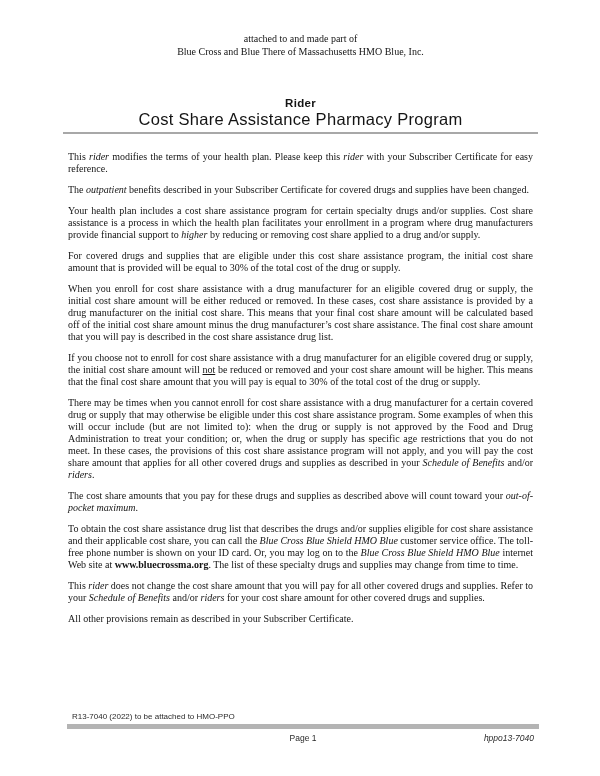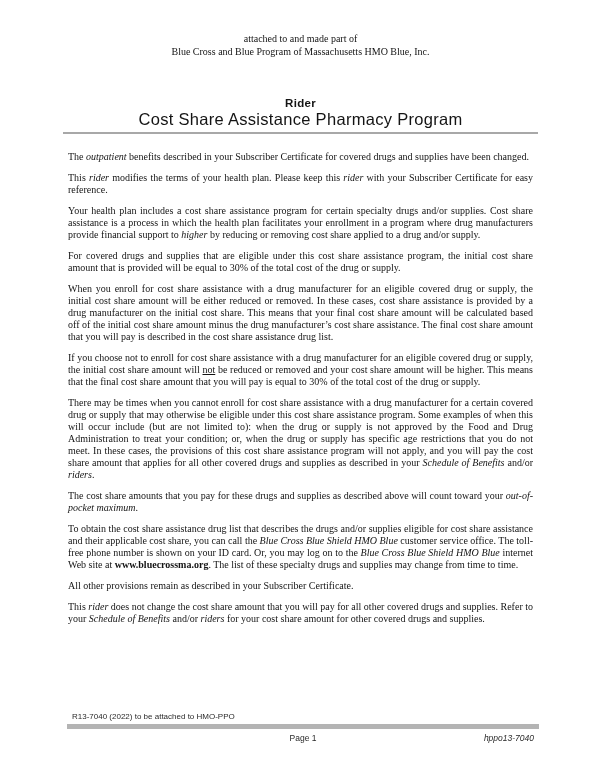--- a/index.html
+++ b/index.html
@@ -99,52 +99,52 @@
   .footer-cell.right { text-align: right; font-style: italic; }
 </style>
 </head>
 <body>
 
 <div class="page">
   <div class="content">
 
     <div class="doc-header">
       <div>attached to and made part of</div>
-      <div>Blue Cross and Blue Program of Massachusetts HMO Blue, Inc.</div>
+      <div>Blue Cross and Blue There of Massachusetts HMO Blue, Inc.</div>
     </div>
 
     <div class="title-block">
       <div class="title-kicker">Rider</div>
       <h1 class="main-title">Cost Share Assistance Pharmacy Program</h1>
       <hr class="title-rule">
     </div>
 
     <div class="body-text">
 
+      <p><span>This </span><i>rider</i><span> modifies the terms of your health plan. Please keep this </span><i>rider</i><span> with your Subscriber Certificate for easy reference.</span></p>
+
       <p><span>The </span><i>outpatient</i><span> benefits described in your Subscriber Certificate for covered drugs and supplies have been changed.</span></p>
-
-      <p><span>This </span><i>rider</i><span> modifies the terms of your health plan. Please keep this </span><i>rider</i><span> with your Subscriber Certificate for easy reference.</span></p>
 
       <p><span>Your health plan includes a cost share assistance program for certain specialty drugs and/or supplies. Cost share assistance is a process in which the health plan facilitates your enrollment in a program where drug manufacturers provide financial support to </span><i>higher</i><span> by reducing or removing cost share applied to a drug and/or supply.</span></p>
 
       <p><span>For covered drugs and supplies that are eligible under this cost share assistance program, the initial cost share amount that is provided will be equal to 30% of the total cost of the drug or supply.</span></p>
 
       <p><span>When you enroll for cost share assistance with a drug manufacturer for an eligible covered drug or supply, the initial cost share amount will be either reduced or removed. In these cases, cost share assistance is provided by a drug manufacturer on the initial cost share. This means that your final cost share amount will be calculated based off of the initial cost share amount minus the drug manufacturer’s cost share assistance. The final cost share amount that you will pay is described in the cost share assistance drug list.</span></p>
 
       <p><span>If you choose not to enroll for cost share assistance with a drug manufacturer for an eligible covered drug or supply, the initial cost share amount will </span><u>not</u><span> be reduced or removed and your cost share amount will be higher. This means that the final cost share amount that you will pay is equal to 30% of the total cost of the drug or supply.</span></p>
 
       <p><span>There may be times when you cannot enroll for cost share assistance with a drug manufacturer for a certain covered drug or supply that may otherwise be eligible under this cost share assistance program. Some examples of when this will occur include (but are not limited to): when the drug or supply is not approved by the Food and Drug Administration to treat your condition; or, when the drug or supply has specific age restrictions that you do not meet. In these cases, the provisions of this cost share assistance program will not apply, and you will pay the cost share amount that applies for all other covered drugs and supplies as described in your </span><i>Schedule of Benefits</i><span> and/or </span><i>riders</i><span>.</span></p>
 
       <p><span>The cost share amounts that you pay for these drugs and supplies as described above will count toward your </span><i>out-of-pocket maximum</i><span>.</span></p>
 
       <p><span>To obtain the cost share assistance drug list that describes the drugs and/or supplies eligible for cost share assistance and their applicable cost share, you can call the </span><i>Blue Cross Blue Shield HMO Blue</i><span> customer service office. The toll-free phone number is shown on your ID card. Or, you may log on to the </span><i>Blue Cross Blue Shield HMO Blue</i><span> internet Web site at </span><b>www.bluecrossma.org</b><span>. The list of these specialty drugs and supplies may change from time to time.</span></p>
 
+      <p><span>This </span><i>rider</i><span> does not change the cost share amount that you will pay for all other covered drugs and supplies. Refer to your </span><i>Schedule of Benefits</i><span> and/or </span><i>riders</i><span> for your cost share amount for other covered drugs and supplies.</span></p>
+
       <p><span>All other provisions remain as described in your Subscriber Certificate.</span></p>
-
-      <p><span>This </span><i>rider</i><span> does not change the cost share amount that you will pay for all other covered drugs and supplies. Refer to your </span><i>Schedule of Benefits</i><span> and/or </span><i>riders</i><span> for your cost share amount for other covered drugs and supplies.</span></p>
 
     </div>
   </div>
 
   <div class="doc-footer">
     <div class="form-number">R13-7040 (2022) to be attached to HMO-PPO</div>
     <div class="footer-bar"></div>
     <div class="footer-row">
       <span class="footer-cell"></span>
       <span class="footer-cell center">Page 1</span>

